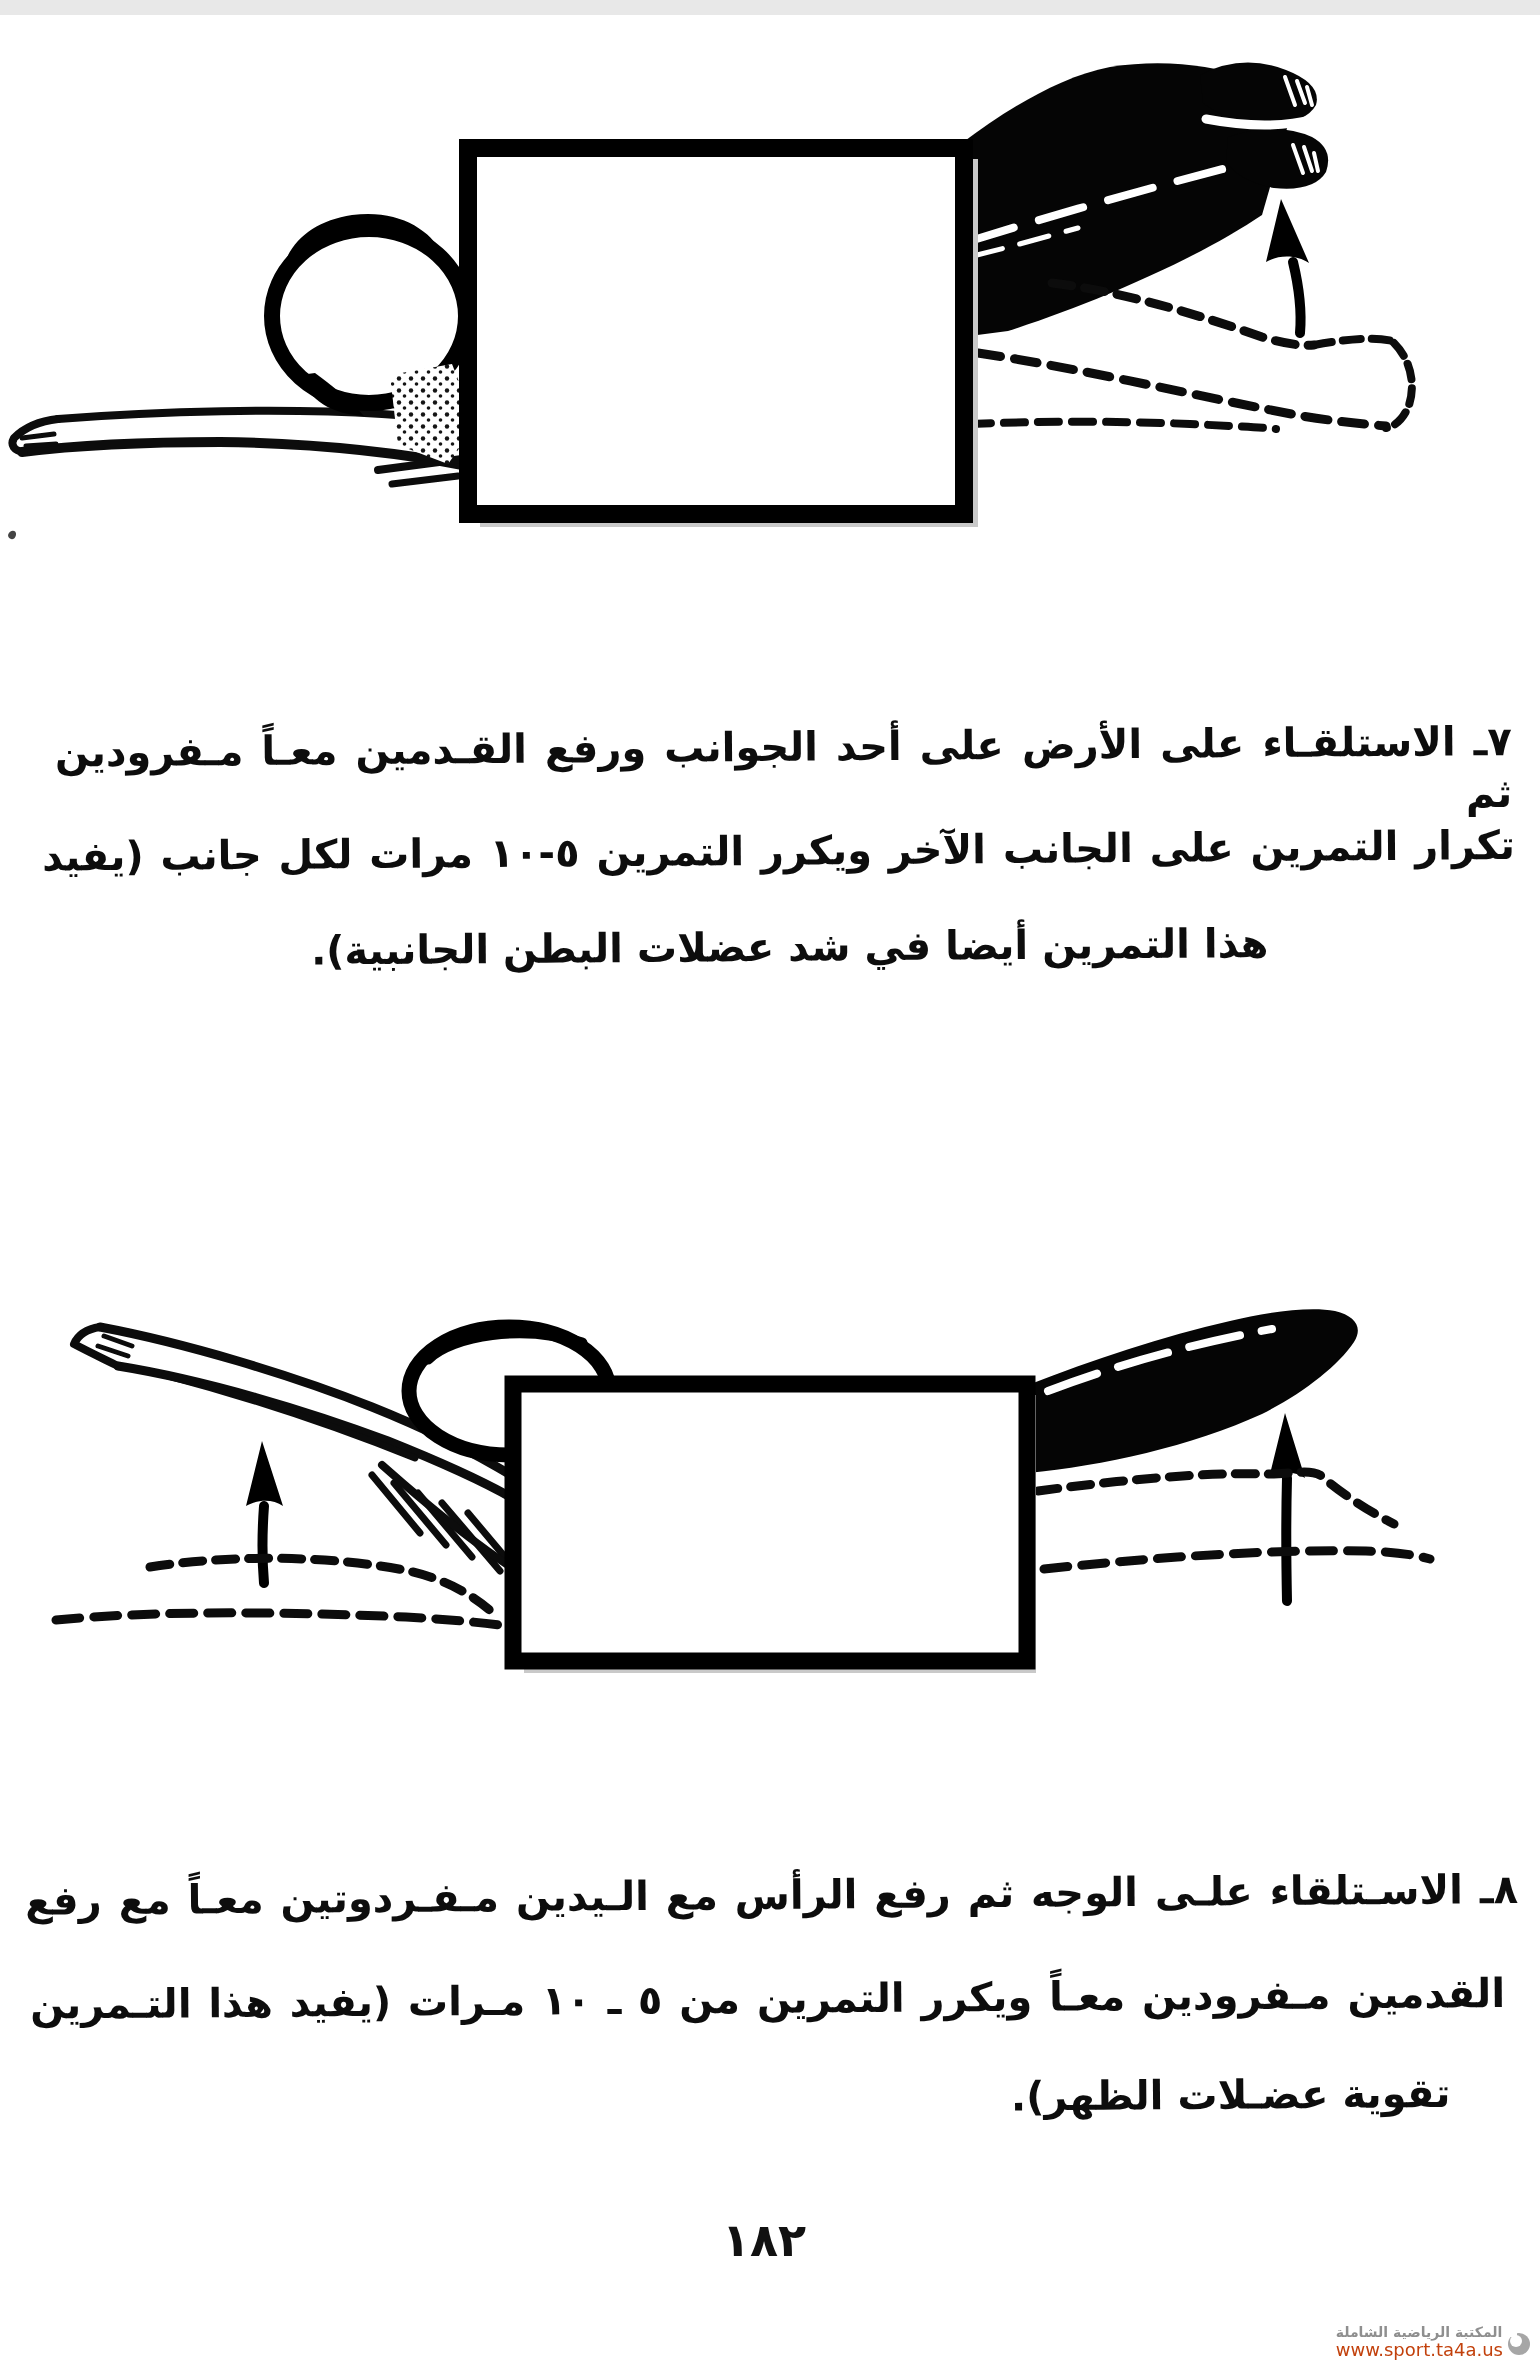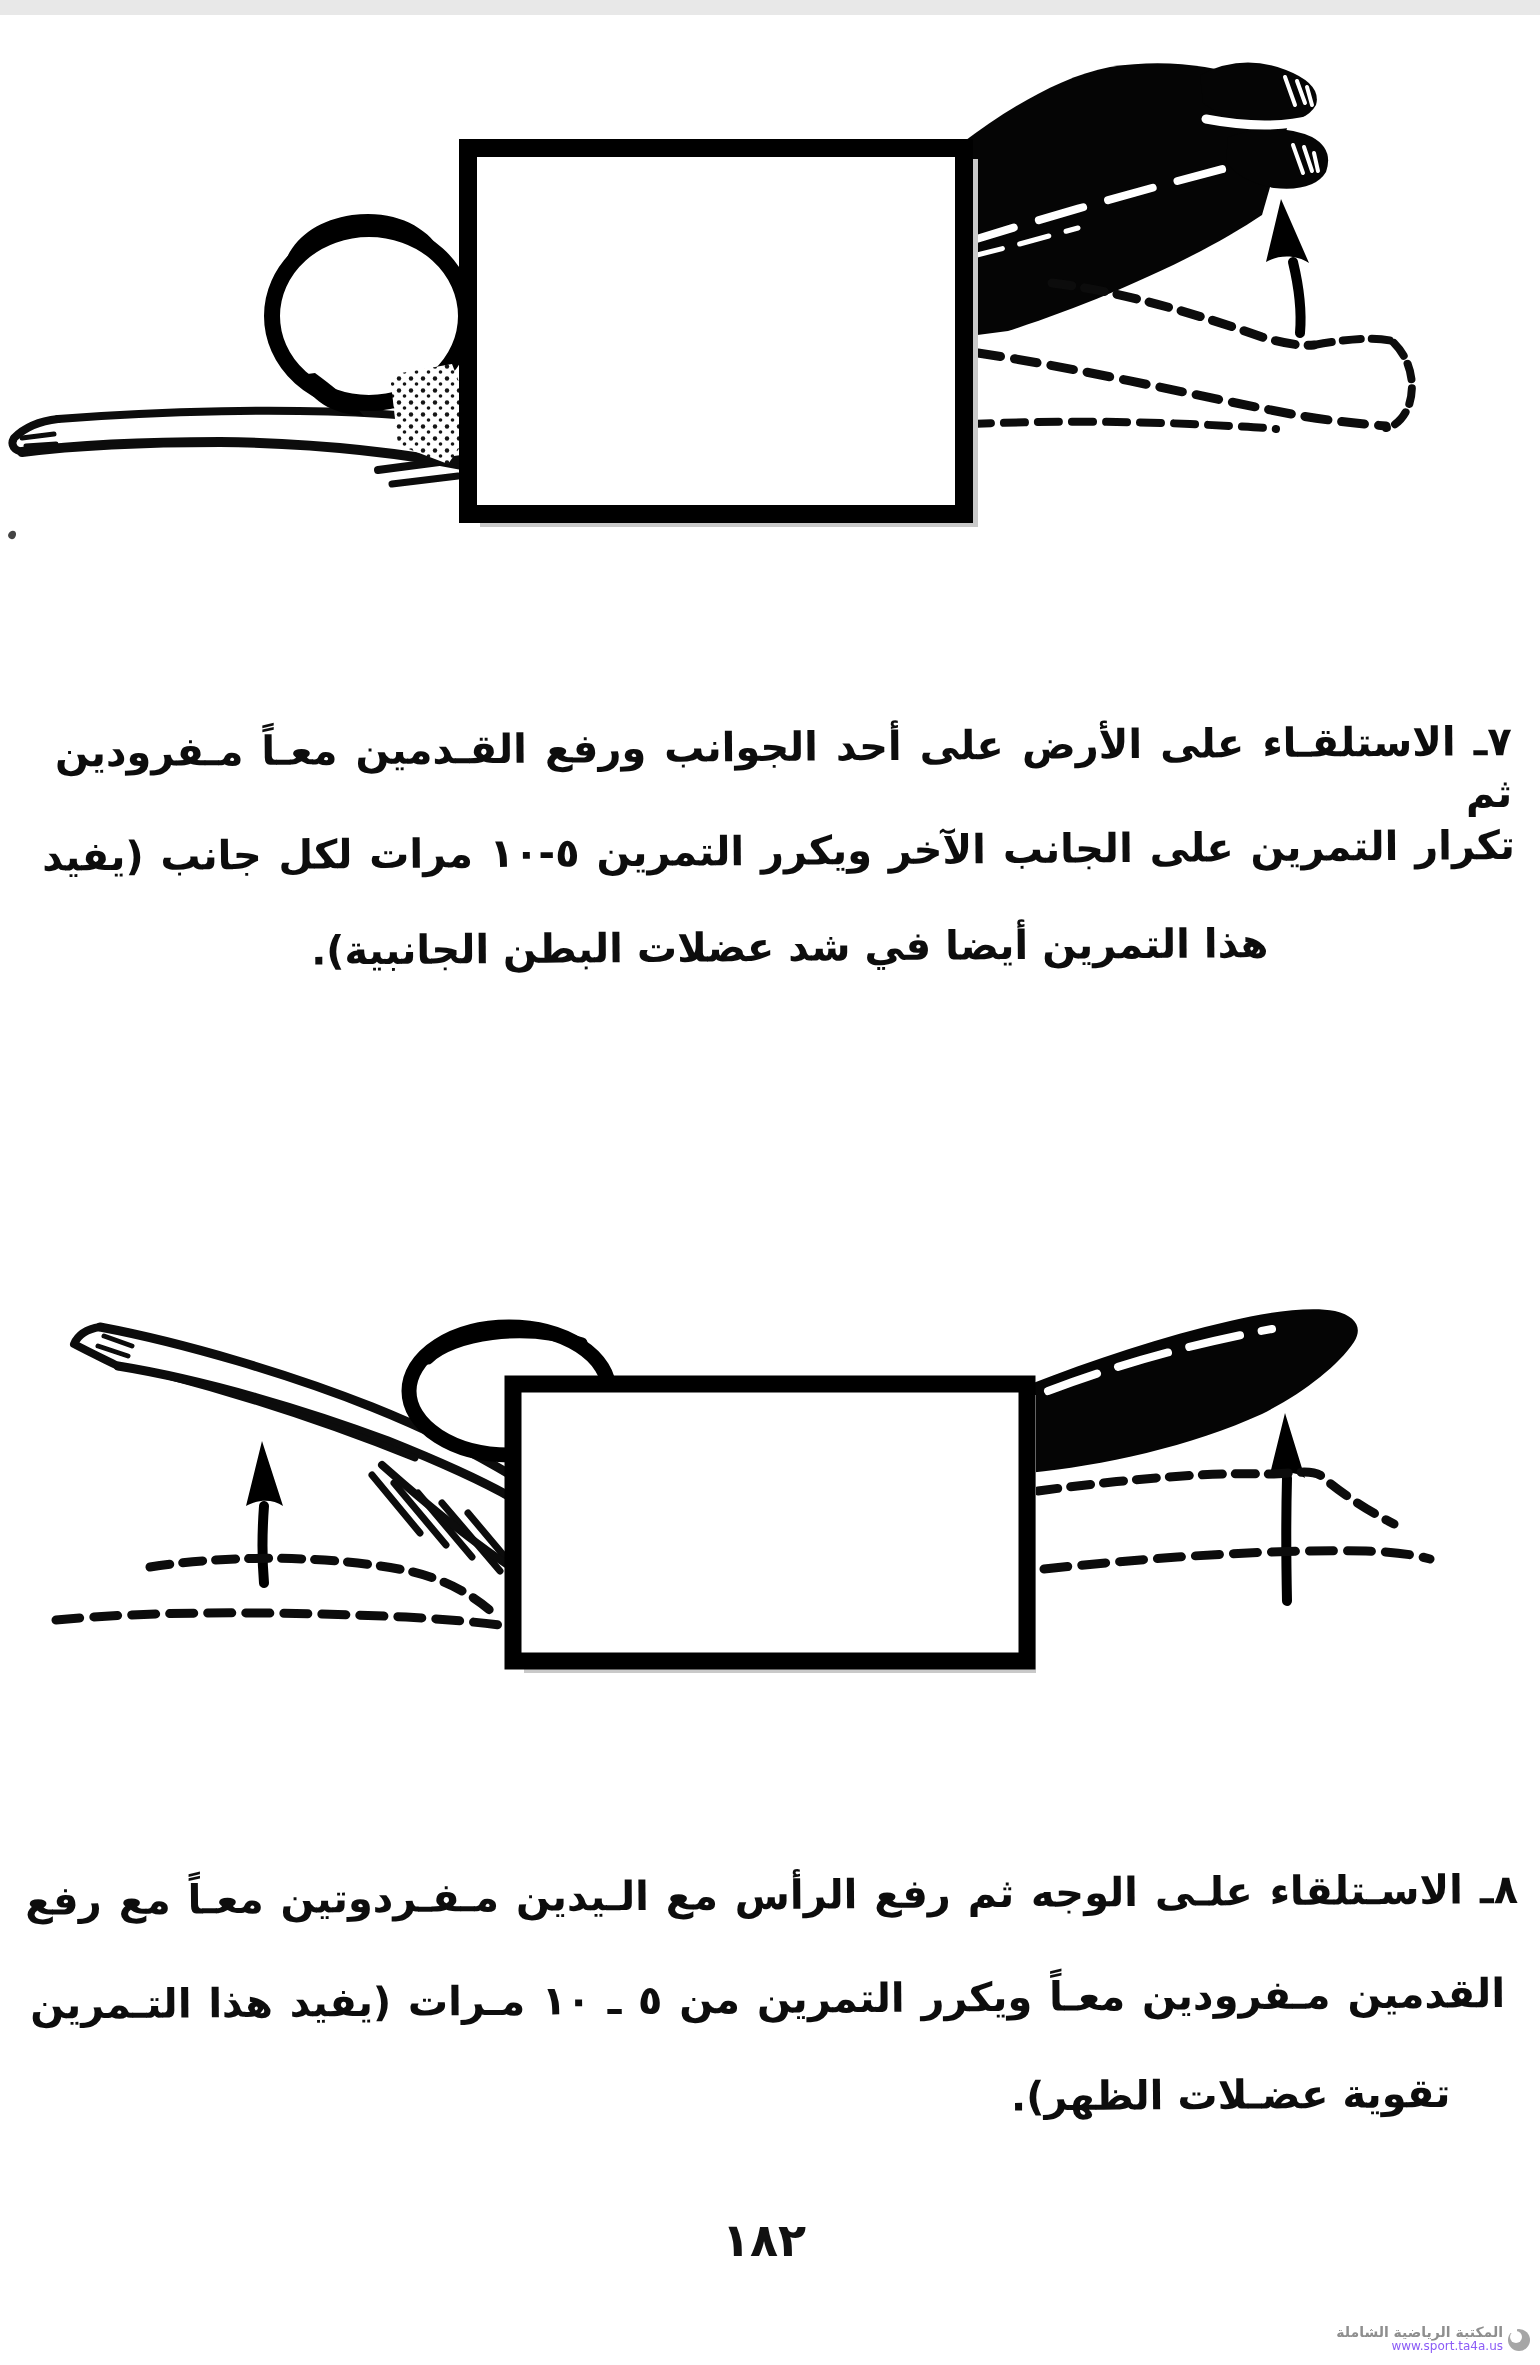--- a/index.html
+++ b/index.html
@@ -18,23 +18,23 @@
   .just { text-align:justify; text-align-last:justify; }
   .shortline { white-space:nowrap; text-align:right; }
   .pagenum {
     position:absolute; left:0; right:12px; top:2198px; text-align:center;
     font-weight:700; font-size:46px; color:#111; letter-spacing:4px;
   }
   .watermark {
     position:absolute; right:8px; top:2310px;
     display:flex; align-items:center; gap:3px;
   }
-  .wm-text { text-align:right; direction:rtl; line-height:1.1; }
+  .wm-text { text-align:left; direction:rtl; line-height:1.1; }
   .wm-name { font-size:14px; font-weight:700; color:#8f8f8f; }
-  .wm-url  { font-size:12px; font-weight:400; color:#8b5cf6; direction:ltr; }
+  .wm-url  { font-size:18px; font-weight:400; color:#c2410c; direction:ltr; }
 </style>
 </head>
 <body>
 
 <div class="page">
 
   <svg class="fig" style="top:0" width="1540" height="570" viewBox="0 0 1540 570">
     <defs>
       <pattern id="speckle1" width="12" height="12" patternUnits="userSpaceOnUse">
         <rect width="12" height="12" fill="#ffffff"></rect>

